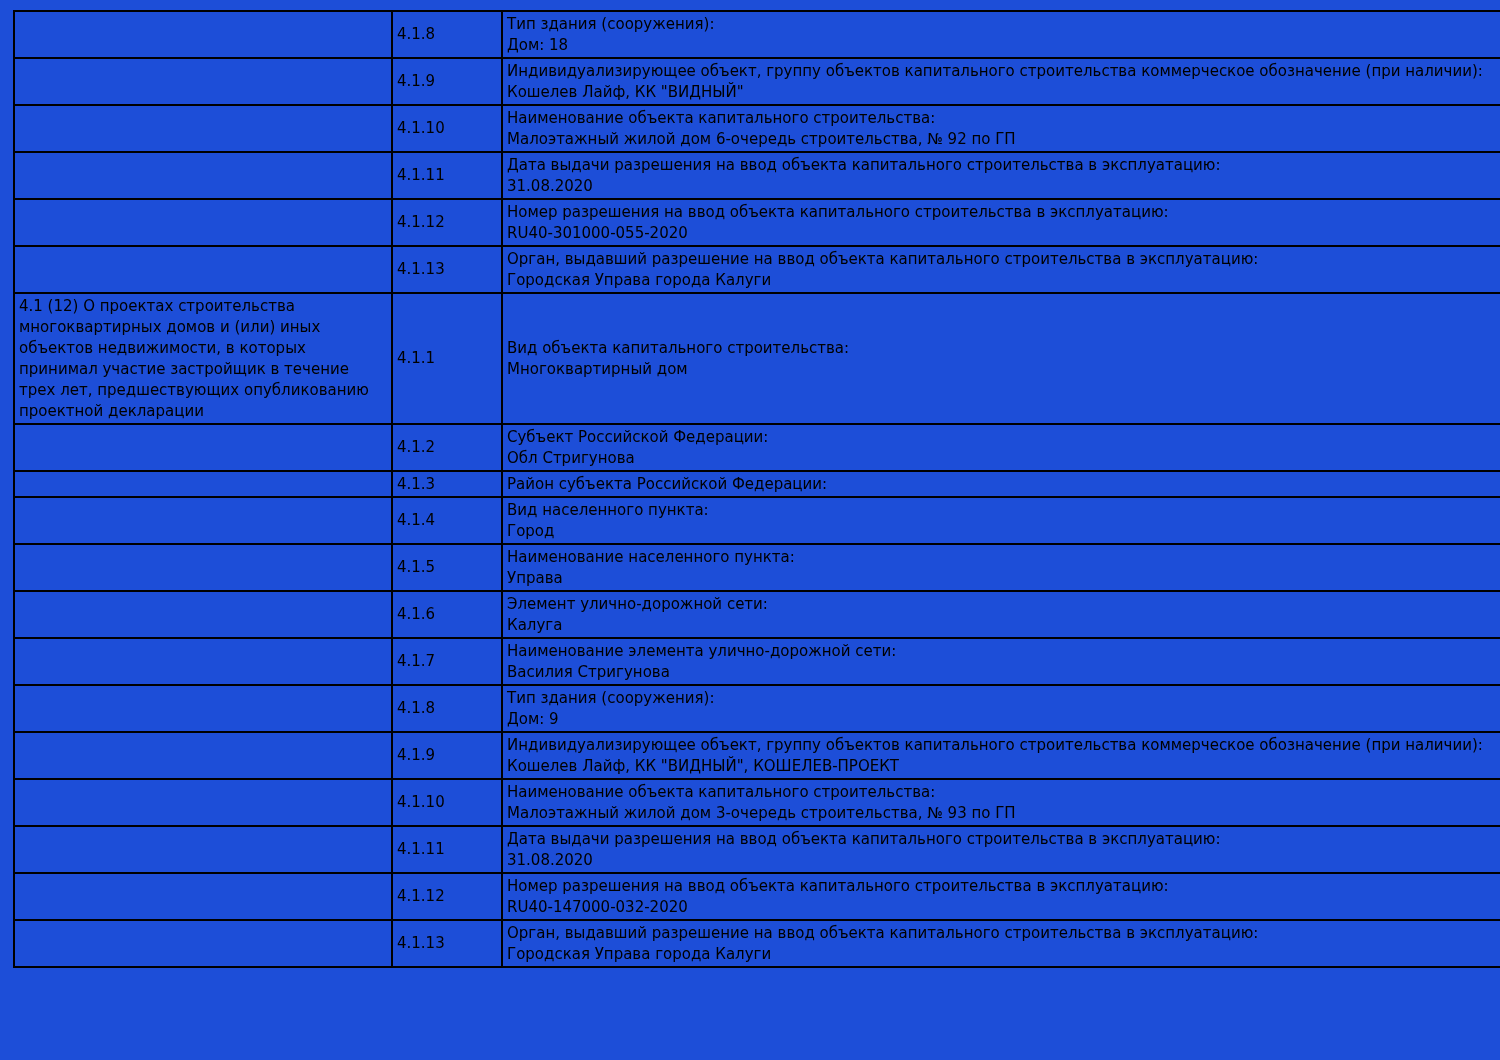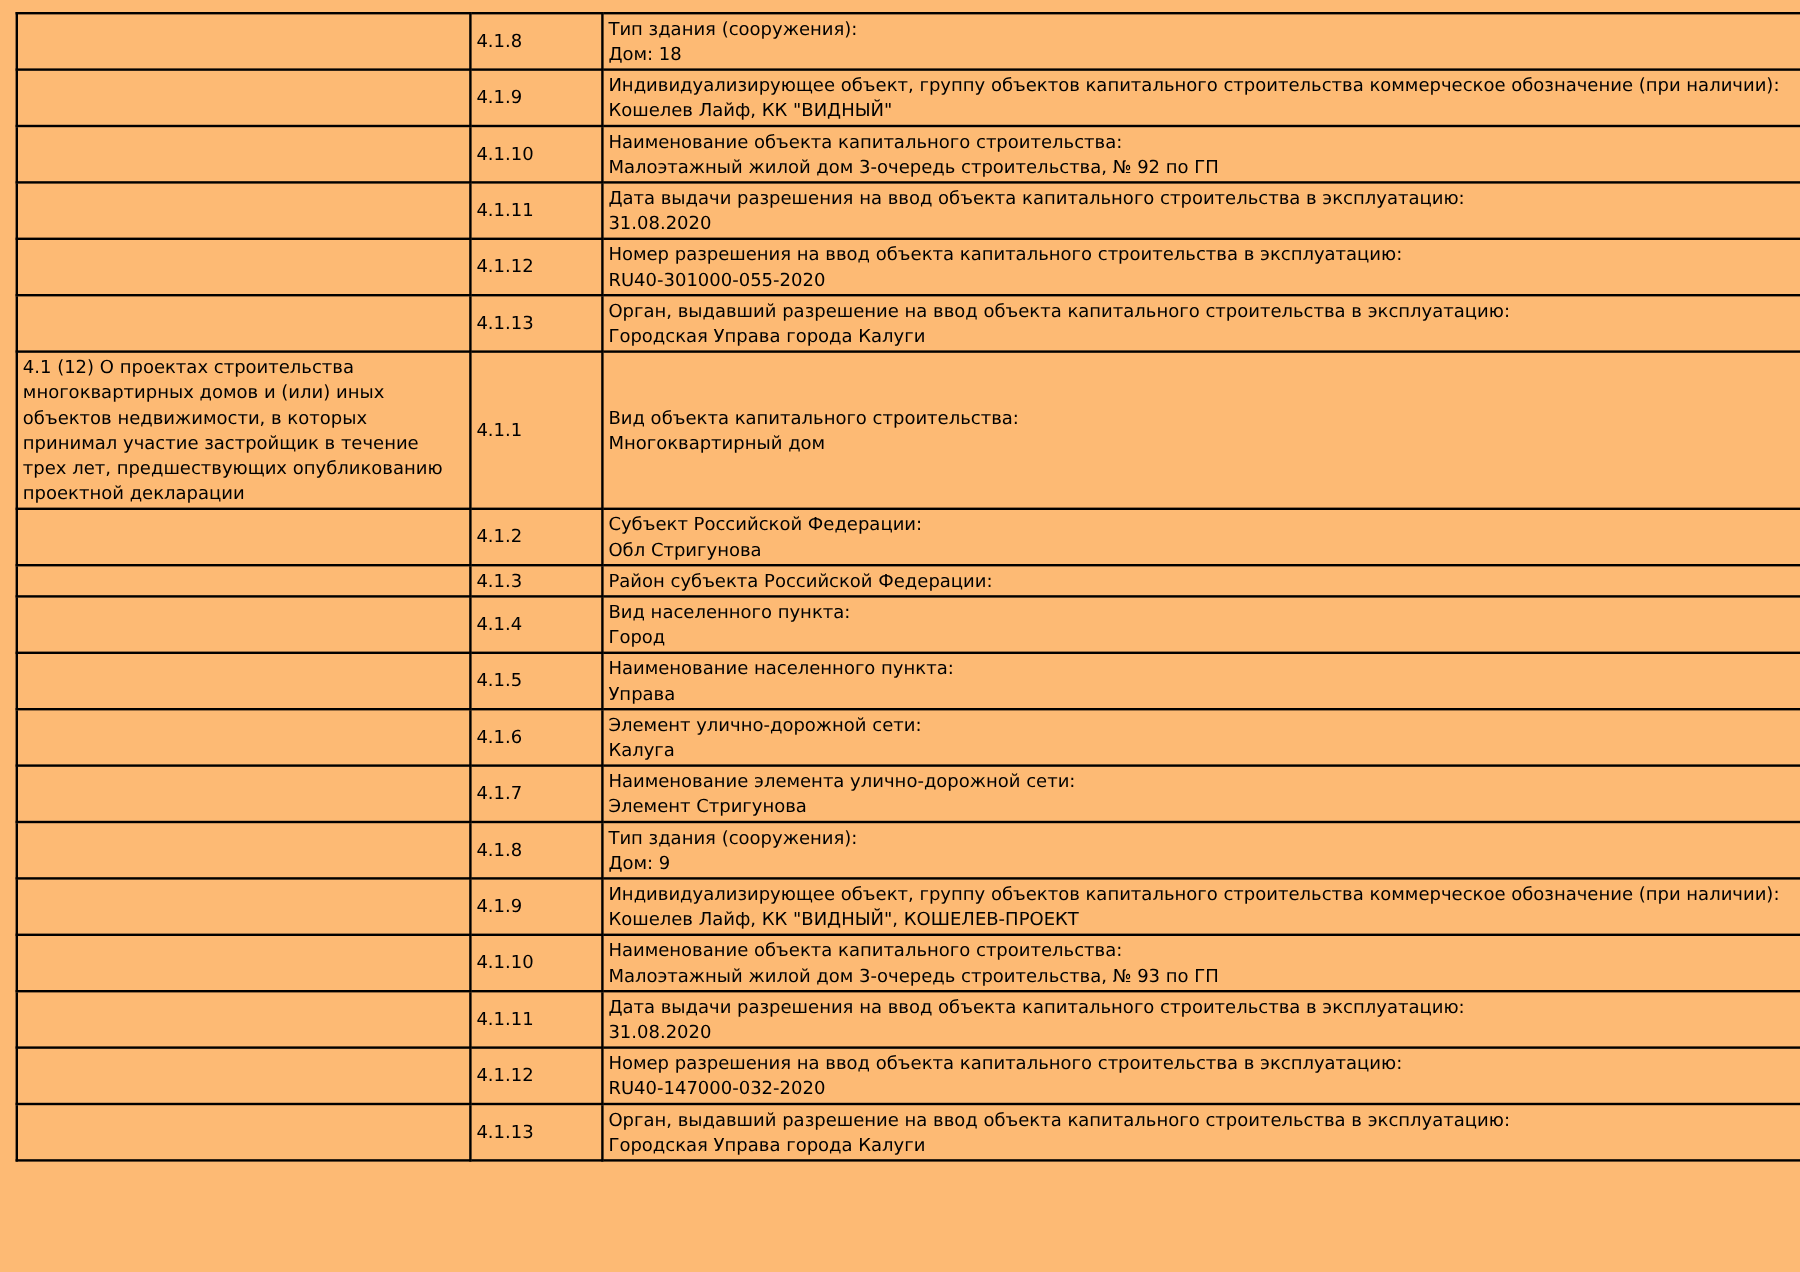--- a/index.html
+++ b/index.html
@@ -6,21 +6,21 @@
     margin: 0;
     padding: 0;
     background: #ffffff;
     color: #000000;
     font-family: "DejaVu Sans", "Liberation Sans", sans-serif;
   }
   .page {
     position: relative;
     width: 1500px;
     height: 1060px;
-    background: #fdba74;
+    background: #1d4ed8;
     overflow: hidden;
   }
   table.decl {
     position: absolute;
     left: 13px;
     top: 10px;
     width: 1473px;
     border-collapse: collapse;
     table-layout: fixed;
   }
@@ -60,21 +60,21 @@
           <td class="col-content">
             <div class="field-label">Индивидуализирующее объект, группу объектов капитального строительства коммерческое обозначение (при наличии):</div>
             <div class="field-value"><span class="seg bold">Кошелев Лайф, КК "ВИДНЫЙ"</span></div>
           </td>
         </tr>
         <tr>
           <td class="col-section"></td>
           <td class="col-code">4.1.10</td>
           <td class="col-content">
             <div class="field-label">Наименование объекта капитального строительства:</div>
-            <div class="field-value"><span class="seg bold">Малоэтажный жилой дом 3-очередь строительства, № 92 по ГП</span></div>
+            <div class="field-value"><span class="seg bold">Малоэтажный жилой дом 6-очередь строительства, № 92 по ГП</span></div>
           </td>
         </tr>
         <tr>
           <td class="col-section"></td>
           <td class="col-code">4.1.11</td>
           <td class="col-content">
             <div class="field-label">Дата выдачи разрешения на ввод объекта капитального строительства в эксплуатацию:</div>
             <div class="field-value"><span class="seg bold">31.08.2020</span></div>
           </td>
         </tr>
@@ -139,21 +139,21 @@
           <td class="col-content">
             <div class="field-label">Элемент улично-дорожной сети:</div>
             <div class="field-value"><span class="seg bold">Калуга</span></div>
           </td>
         </tr>
         <tr>
           <td class="col-section"></td>
           <td class="col-code">4.1.7</td>
           <td class="col-content">
             <div class="field-label">Наименование элемента улично-дорожной сети:</div>
-            <div class="field-value"><span class="seg bold">Элемент Стригунова</span></div>
+            <div class="field-value"><span class="seg bold">Василия Стригунова</span></div>
           </td>
         </tr>
         <tr>
           <td class="col-section"></td>
           <td class="col-code">4.1.8</td>
           <td class="col-content">
             <div class="field-label">Тип здания (сооружения):</div>
             <div class="field-value"><span class="seg">Дом: </span><span class="seg bold">9</span></div>
           </td>
         </tr>

